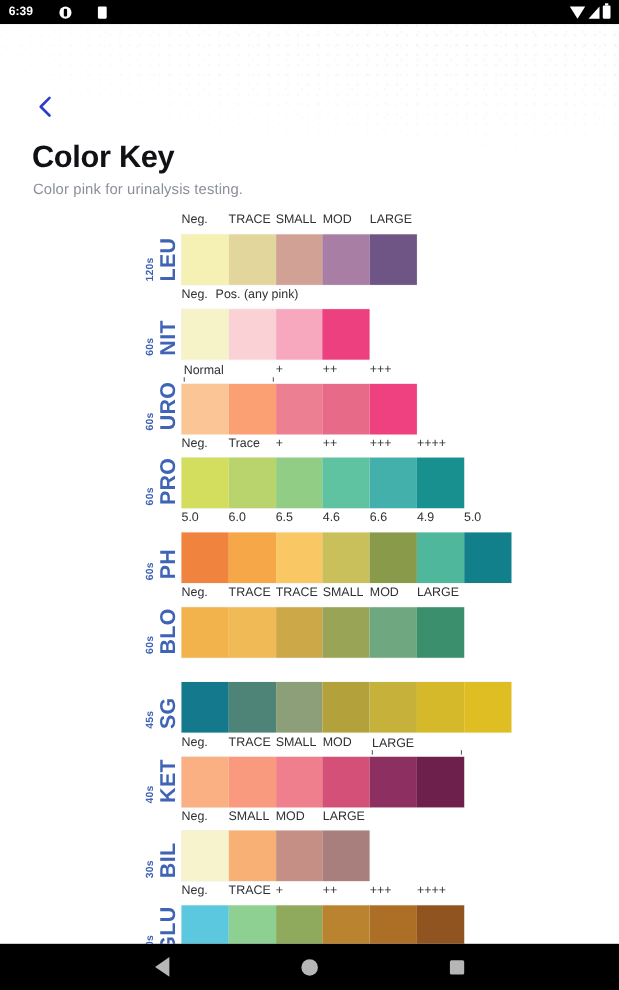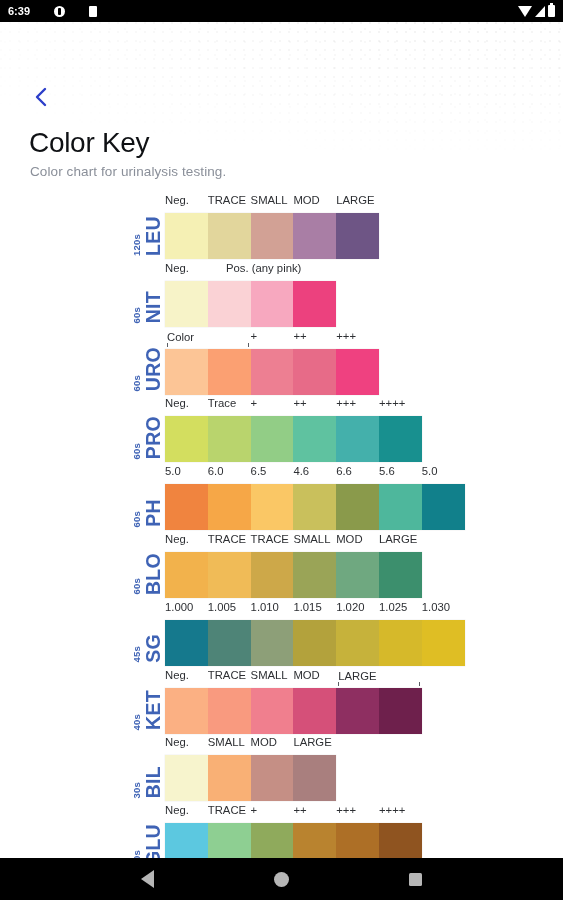--- a/index.html
+++ b/index.html
@@ -43,21 +43,21 @@
     mask-image:radial-gradient(ellipse 130% 95% at 78% 5%, #000 5%, rgba(0,0,0,.55) 45%, transparent 78%);
   }
   #back-button{
     position:absolute; left:24px; top:58px;
     width:34px; height:34px; display:flex; align-items:center; justify-content:center;
     cursor:pointer;
   }
   #back-button svg{ display:block; }
   #page-title{
     position:absolute; left:29px; top:105px;
-    font-size:28px; font-weight:normal; color:#0f1114; letter-spacing:-.3px;
+    font-size:28px; font-weight:bold; color:#0f1114; letter-spacing:-.3px;
   }
   #page-subtitle{
     position:absolute; left:30px; top:142px;
     font-size:13.5px; color:#8a8f99; letter-spacing:.1px;
   }
 
   
   #chart{ position:relative; padding:0 0 0 0; }
   .row{ position:relative; height:67.8px; }
   .row-label{
@@ -125,21 +125,21 @@
 <div id="header">
   <div id="header-pattern"></div>
 
   <div id="back-button">
     <svg width="14" height="22" viewBox="0 0 14 22">
       <polyline points="11,3 3,11 11,19" fill="none" stroke="#2c3ec9" stroke-width="2.4" stroke-linecap="round" stroke-linejoin="round"></polyline>
     </svg>
   </div>
 
   <div id="page-title">Color Key</div>
-  <div id="page-subtitle">Color chart for urinalysis testing.</div>
+  <div id="page-subtitle">Color pink for urinalysis testing.</div>
 </div>
 
 <div id="content-clip">
   <div id="chart" style="margin-left: 108px;">
       <div class="row">
         <div class="row-label">
           <span class="row-time">120s</span>
           <span class="row-code">LEU</span>
         </div>
         <div class="swatch-area" style="width: 214px;">
@@ -160,39 +160,39 @@
         </div>
       </div>
       <div class="row">
         <div class="row-label">
           <span class="row-time">60s</span>
           <span class="row-code">NIT</span>
         </div>
         <div class="swatch-area" style="width: 171.2px;">
           <div class="hdr-band">
             <div class="hdr-lbl" style="left: 0px; width: 42.8px;">Neg.</div>
-            <div class="hdr-lbl" style="left: 61px; width: 128.4px;">Pos. (any pink)</div>
+            <div class="hdr-lbl" style="left: 31px; width: 128.4px;">Pos. (any pink)</div>
           </div>
           <div class="strip" style="width: 171.2px;">
             <div class="sw" style="width: 42.8px; background: rgb(247, 243, 200);"></div>
             <div class="sw" style="width: 42.8px; background: rgb(250, 210, 213);"></div>
             <div class="sw" style="width: 42.8px; background: rgb(247, 168, 191);"></div>
             <div class="sw" style="width: 42.8px; background: rgb(236, 65, 126);"></div>
           </div>
         </div>
       </div>
       <div class="row">
         <div class="row-label">
           <span class="row-time">60s</span>
           <span class="row-code">URO</span>
         </div>
         <div class="swatch-area" style="width: 214px;">
           <div class="hdr-band">
             <div class="bracket" style="left: 2px; width: 81.6px;"></div>
-            <div class="hdr-lbl" style="left: 0px; width: 85.6px; background: rgb(255, 255, 255); padding: 0px 2px; top: 3px;">Color</div>
+            <div class="hdr-lbl" style="left: 0px; width: 85.6px; background: rgb(255, 255, 255); padding: 0px 2px; top: 3px;">Normal</div>
             <div class="hdr-lbl" style="left: 85.6px; width: 42.8px;">+</div>
             <div class="hdr-lbl" style="left: 128.4px; width: 42.8px;">++</div>
             <div class="hdr-lbl" style="left: 171.2px; width: 42.8px;">+++</div>
           </div>
           <div class="strip" style="width: 214px;">
             <div class="sw" style="width: 42.8px; background: rgb(252, 197, 150);"></div>
             <div class="sw" style="width: 42.8px; background: rgb(251, 160, 114);"></div>
             <div class="sw" style="width: 42.8px; background: rgb(237, 127, 146);"></div>
             <div class="sw" style="width: 42.8px; background: rgb(231, 107, 136);"></div>
             <div class="sw" style="width: 42.8px; background: rgb(239, 65, 128);"></div>
@@ -228,21 +228,21 @@
           <span class="row-time">60s</span>
           <span class="row-code">PH</span>
         </div>
         <div class="swatch-area" style="width: 264px;">
           <div class="hdr-band">
             <div class="hdr-lbl" style="left: 0px; width: 42.8px;">5.0</div>
             <div class="hdr-lbl" style="left: 42.8px; width: 42.8px;">6.0</div>
             <div class="hdr-lbl" style="left: 85.6px; width: 42.8px;">6.5</div>
             <div class="hdr-lbl" style="left: 128.4px; width: 42.8px;">4.6</div>
             <div class="hdr-lbl" style="left: 171.2px; width: 42.8px;">6.6</div>
-            <div class="hdr-lbl" style="left: 214px; width: 42.8px;">5.6</div>
+            <div class="hdr-lbl" style="left: 214px; width: 42.8px;">4.9</div>
             <div class="hdr-lbl" style="left: 256.8px; width: 42.8px;">5.0</div>
           </div>
           <div class="strip" style="width: 299.6px;">
             <div class="sw" style="width: 42.8px; background: rgb(240, 132, 63);"></div>
             <div class="sw" style="width: 42.8px; background: rgb(246, 167, 71);"></div>
             <div class="sw" style="width: 42.8px; background: rgb(250, 199, 101);"></div>
             <div class="sw" style="width: 42.8px; background: rgb(201, 192, 92);"></div>
             <div class="sw" style="width: 42.8px; background: rgb(138, 154, 75);"></div>
             <div class="sw" style="width: 42.8px; background: rgb(78, 183, 156);"></div>
             <div class="sw" style="width: 42.8px; background: rgb(17, 128, 139);"></div>
@@ -272,29 +272,20 @@
             <div class="sw" style="width: 42.8px; background: rgb(60, 143, 109);"></div>
           </div>
         </div>
       </div>
       <div class="row">
         <div class="row-label">
           <span class="row-time">45s</span>
           <span class="row-code">SG</span>
         </div>
         <div class="swatch-area" style="width: 299.6px;">
-          <div class="hdr-band">
-            <div class="hdr-lbl" style="left: 0px; width: 42.8px;">1.000</div>
-            <div class="hdr-lbl" style="left: 42.8px; width: 42.8px;">1.005</div>
-            <div class="hdr-lbl" style="left: 85.6px; width: 42.8px;">1.010</div>
-            <div class="hdr-lbl" style="left: 128.4px; width: 42.8px;">1.015</div>
-            <div class="hdr-lbl" style="left: 171.2px; width: 42.8px;">1.020</div>
-            <div class="hdr-lbl" style="left: 214px; width: 42.8px;">1.025</div>
-            <div class="hdr-lbl" style="left: 256.8px; width: 42.8px;">1.030</div>
-          </div>
           <div class="strip" style="width: 299.6px;">
             <div class="sw" style="width: 42.8px; background: rgb(21, 121, 141);"></div>
             <div class="sw" style="width: 42.8px; background: rgb(78, 132, 119);"></div>
             <div class="sw" style="width: 42.8px; background: rgb(141, 159, 120);"></div>
             <div class="sw" style="width: 42.8px; background: rgb(179, 162, 60);"></div>
             <div class="sw" style="width: 42.8px; background: rgb(198, 178, 59);"></div>
             <div class="sw" style="width: 42.8px; background: rgb(214, 185, 42);"></div>
             <div class="sw" style="width: 42.8px; background: rgb(223, 190, 36);"></div>
           </div>
         </div>

